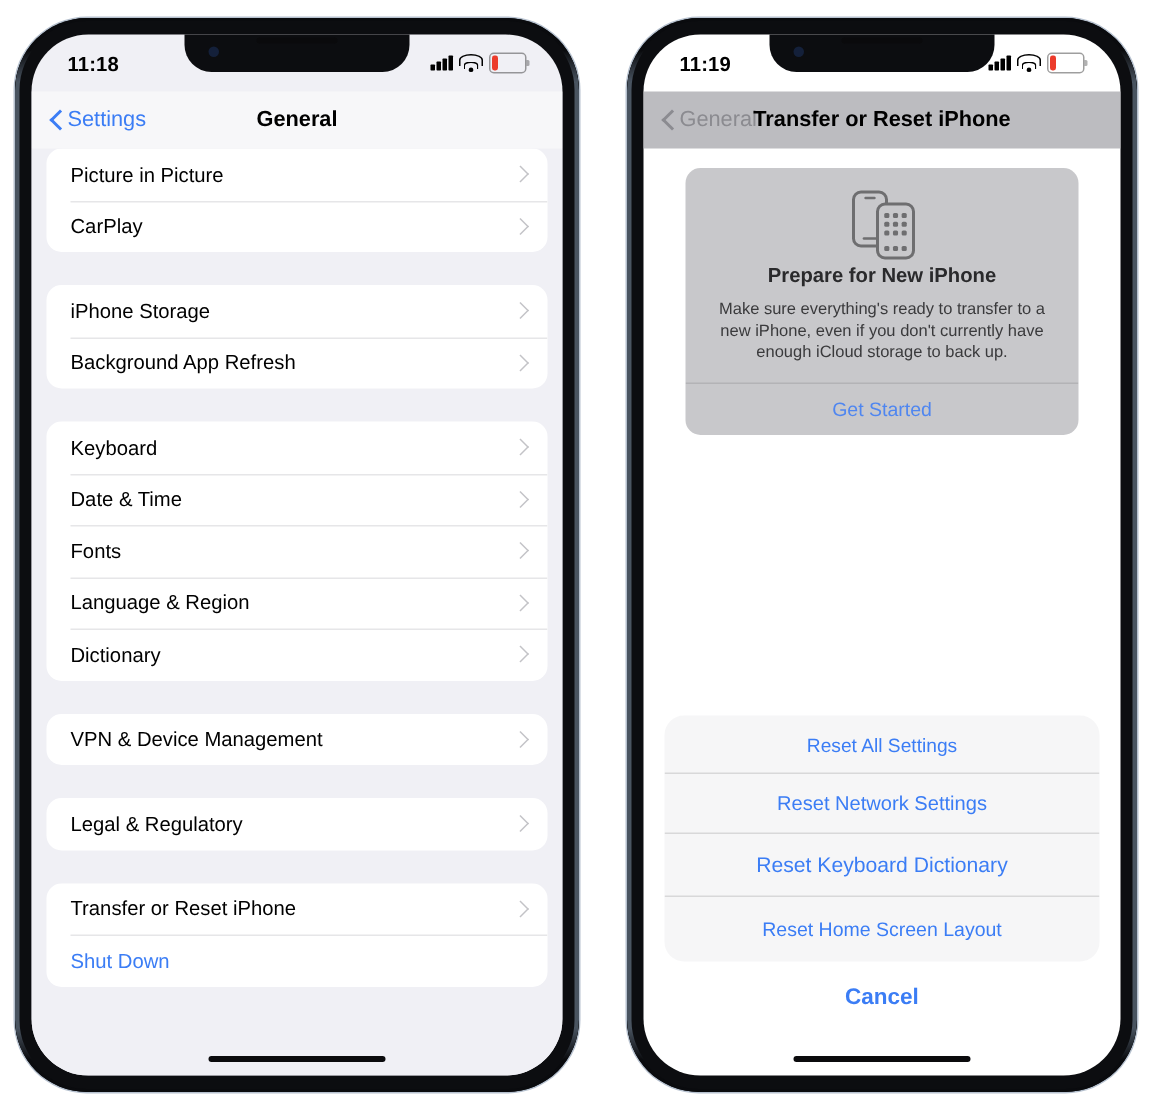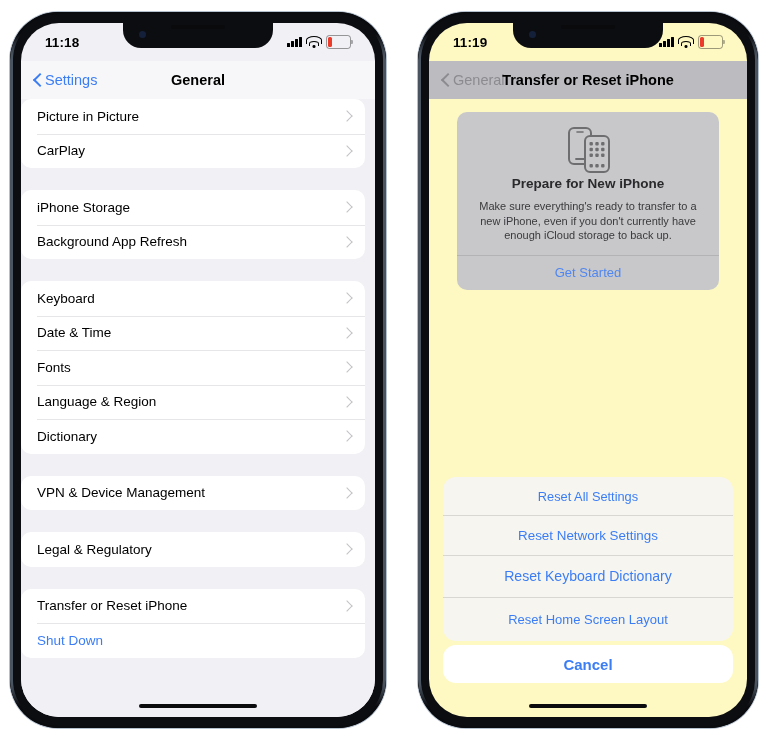--- a/index.html
+++ b/index.html
@@ -106,21 +106,21 @@
   }
 
   
   .list-scroll{
     position:absolute;left:0;right:0;top:76px;bottom:0;
     background:#f0f0f5;
     overflow:hidden;
   }
   .group{
     background:#fff;
-    margin:0 10px 22px 0;
+    margin:0 10px 22px 10px;
     border-radius:10px;
     overflow:hidden;
   }
   .group.first{margin-top:0;}
   .row{
     position:relative;
     height:34.5px;
     display:flex;align-items:center;
     padding:0 14px 0 16px;
     box-sizing:border-box;
@@ -136,21 +136,21 @@
     transform:rotate(45deg);
   }
 
   
   .home-ind{
     position:absolute;left:50%;bottom:9px;transform:translateX(-50%);
     width:118px;height:4.5px;border-radius:3px;background:#0b0b0d;z-index:35;
   }
 
   
-  .dim-screen{background:#fef9c3;}
+  .dim-screen{background:#ffffff;}
   .dim-statusbar{background:transparent;}
   .dim-navbar{background:#bcbcc0;}
   .dim-navbar .nav-back-label{color:#8b8b90;}
   .dim-navbar .chev-l{border-color:#8b8b90;}
 
   .prepare-card{
     position:absolute;left:28px;right:28px;top:89px;
     background:#c8c8cb;
     border-radius:10px;
     overflow:hidden;

